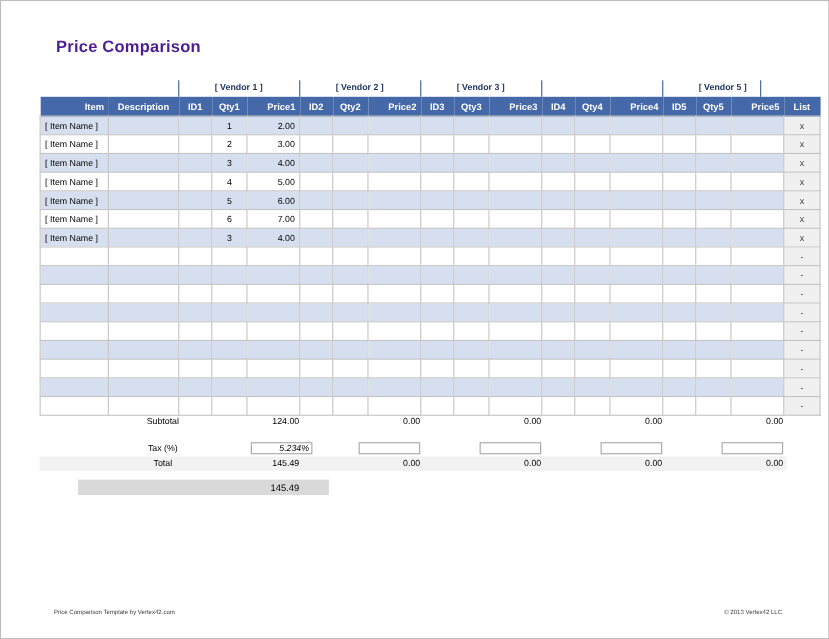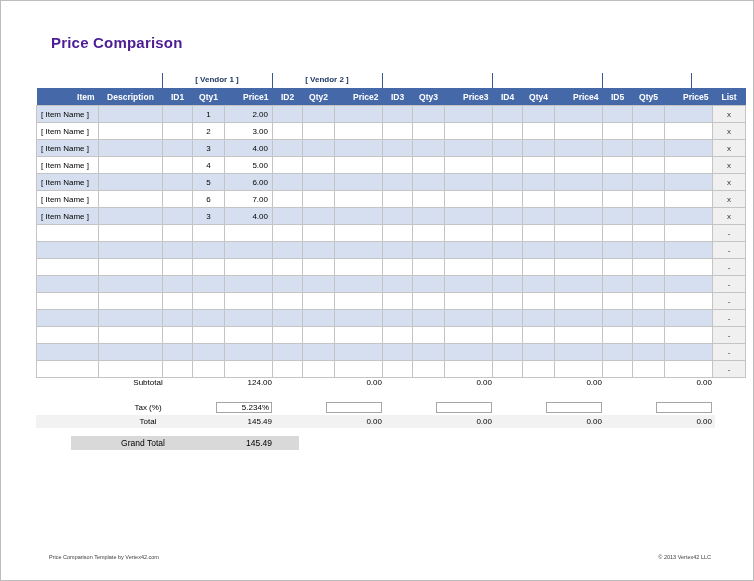--- a/index.html
+++ b/index.html
@@ -211,22 +211,24 @@
 <div class="page">
 
   <div class="title">Price Comparison</div>
 
   <div class="vendor-band">
     <div class="vendor-tick" style="left:126px;"></div>
     <div class="vendor-label" style="left:126px; width:110px;">[ Vendor 1 ]</div>
     <div class="vendor-tick" style="left:236px;"></div>
     <div class="vendor-label" style="left:236px; width:110px;">[ Vendor 2 ]</div>
     <div class="vendor-tick" style="left:346px;"></div>
+    <div class="vendor-label" style="left:346px; width:110px;">[ Vendor 3 ]</div>
     <div class="vendor-tick" style="left:456px;"></div>
     <div class="vendor-tick" style="left:566px;"></div>
+    <div class="vendor-label" style="left:566px; width:110px;">[ Vendor 5 ]</div>
     <div class="vendor-tick" style="left:655px;"></div>
   </div>
 
   <table class="grid">
     <colgroup>
       <col style="width:62px">
       <col style="width:64px">
       <col style="width:30px">
       <col style="width:32px">
       <col style="width:48px">
@@ -596,41 +598,40 @@
       <div class="tlabel" style="left:64px;">Subtotal</div>
       <div class="tval" style="left:180px;">124.00</div>
       <div class="tval" style="left:290px;">0.00</div>
       <div class="tval" style="left:400px;">0.00</div>
       <div class="tval" style="left:510px;">0.00</div>
       <div class="tval" style="left:620px;">0.00</div>
     </div>
 
     <div class="trow" style="height:12px;margin-top:12px;">
       <div class="tlabel" style="left:64px;">Tax (%)</div>
-      <div class="tbox" style="left:180px;">5.234%</div>
+      <div class="tbox" style="left:192px;font-style:italic;">5.234%</div>
       <div class="tbox" style="left:290px;"></div>
       <div class="tbox" style="left:400px;"></div>
       <div class="tbox" style="left:510px;"></div>
       <div class="tbox" style="left:620px;"></div>
     </div>
 
 
     <div class="trow" style="height:15px;">
       <div class="totalbar" style="top:1px;"></div>
       <div class="tlabel" style="left:64px; top:2px;">Total</div>
       <div class="tval" style="left:180px; top:2px;">145.49</div>
       <div class="tval" style="left:290px; top:2px;">0.00</div>
       <div class="tval" style="left:400px; top:2px;">0.00</div>
       <div class="tval" style="left:510px; top:2px;">0.00</div>
       <div class="tval" style="left:620px; top:2px;">0.00</div>
     </div>
 
     <div class="trow" style="height:20px;">
       <div class="grandbar" style="top:7px;"></div>
-      <div class="gt-label" style="left:42px; top:7px;">Grand Total</div>
       <div class="gt-val" style="left:180px; top:7px;">145.49</div>
     </div>
 
   </div>
 
   <div class="footer-left">Price Comparison Template by Vertex42.com</div>
   <div class="footer-right">© 2013 Vertex42 LLC</div>
 
 </div>
 

